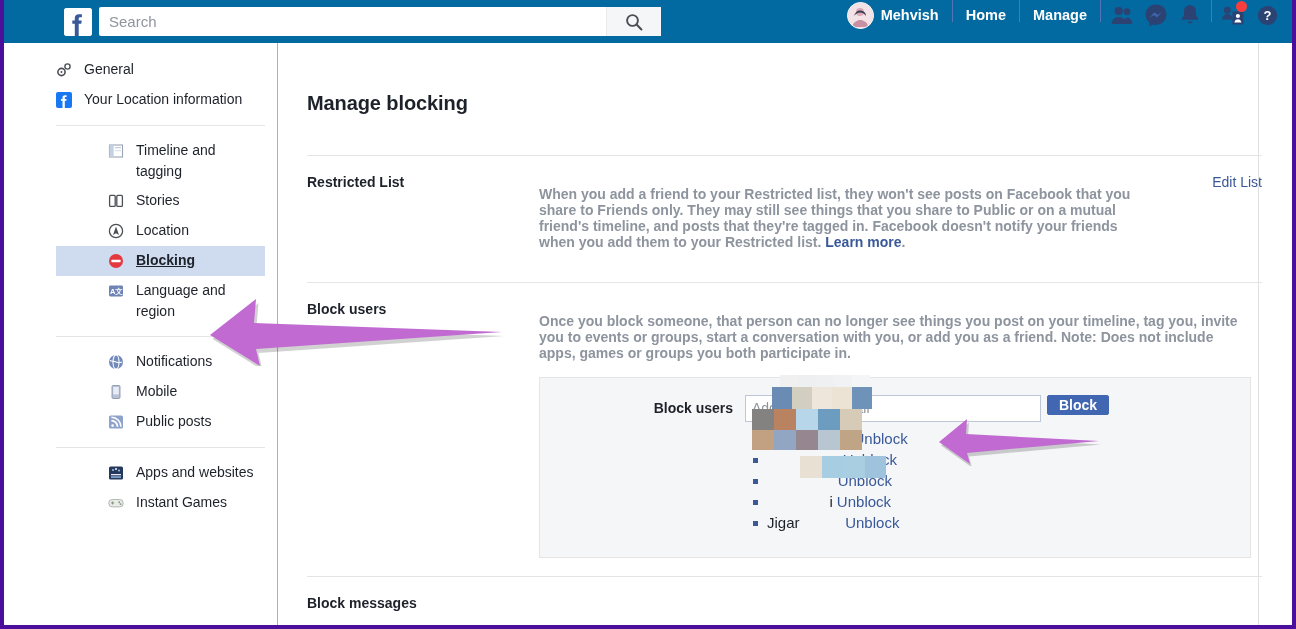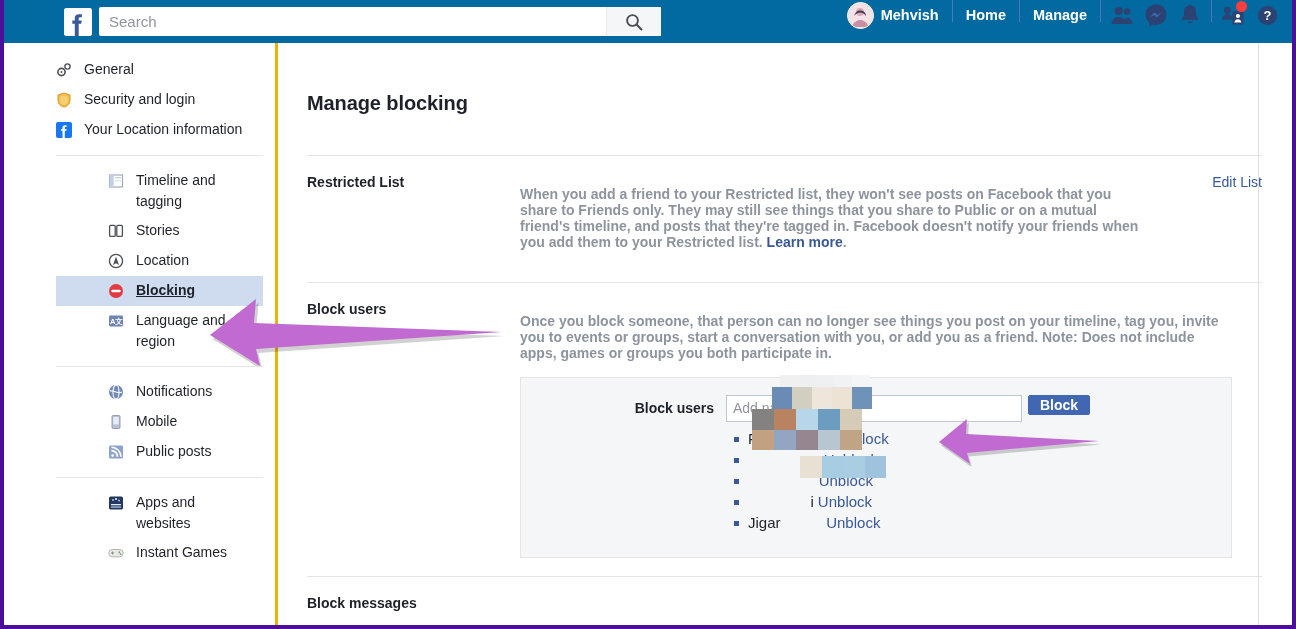--- a/index.html
+++ b/index.html
@@ -143,21 +143,21 @@
     height: 582px;
   }
 
   
   .sidebar {
     position: absolute;
     left: 0; top: 0;
     width: 274px;
     height: 582px;
     background: #ffffff;
-    border-right: 3px solid #eab308;
+    border-right: 1px solid #eab308;
     box-sizing: border-box;
   }
   .side-group { padding: 0; }
   .side-group + .side-group { border-top: 1px solid #e5e5e5; margin: 0 12px 0 52px; padding-top: 10px; }
   .side-group:first-child { padding-top: 12px; }
 
   .side-item {
     display: flex;
     align-items: flex-start;
     padding: 4px 10px 4px 52px;
@@ -207,20 +207,21 @@
   .rule {
     height: 1px;
     background: #e5e5e5;
     width: 955px;
   }
   .section {
     display: flex;
     padding: 16px 0 18px 0;
     width: 955px;
     box-sizing: border-box;
+    gap: 19px;
   }
   .sec-label {
     width: 213px;
     flex: none;
     font-size: 14px;
     font-weight: bold;
     color: #1d2129;
     padding-top: 2px;
   }
   .sec-body {
@@ -471,29 +472,20 @@
         <div class="grp-inner">
           <div class="side-item">
             <span class="side-ico">
               <svg width="16" height="16" viewBox="0 0 16 16" aria-hidden="true">
                 <circle cx="5.5" cy="10" r="3.6" fill="none" stroke="#4b4f56" stroke-width="1.6"></circle>
                 <circle cx="5.5" cy="10" r="1" fill="#4b4f56"></circle>
                 <circle cx="11.5" cy="4.5" r="2.6" fill="none" stroke="#4b4f56" stroke-width="1.4"></circle>
               </svg>
             </span>
             <span class="side-label">General</span>
-          </div>
-          <div class="side-item">
-            <span class="side-ico">
-              <svg width="16" height="16" viewBox="0 0 16 16" aria-hidden="true">
-                <path d="M8 1l6 2v5.5c0 3.4-2.6 5.8-6 6.5-3.4-.7-6-3.1-6-6.5V3z" fill="#f0b949" stroke="#d99b26" stroke-width="1"></path>
-                <path d="M8 3.2l4.2 1.4v4c0 2.3-1.8 4-4.2 4.6-2.4-.6-4.2-2.3-4.2-4.6v-4z" fill="#f7cd72"></path>
-              </svg>
-            </span>
-            <span class="side-label">Security and login</span>
           </div>
           <div class="side-item">
             <span class="side-ico">
               <svg width="16" height="16" viewBox="0 0 16 16" aria-hidden="true">
                 <rect width="16" height="16" rx="2" fill="#1877f2"></rect>
                 <path d="M10.2 3.3H8.8c-1.4 0-2.3.9-2.3 2.3v1.3H5v1.9h1.5V16h2.3V8.8h1.5l.3-1.9H8.8V5.9c0-.5.2-.8.9-.8h.9V3.3z" fill="#ffffff"></path>
               </svg>
             </span>
             <span class="side-label">Your Location information</span>
           </div>

